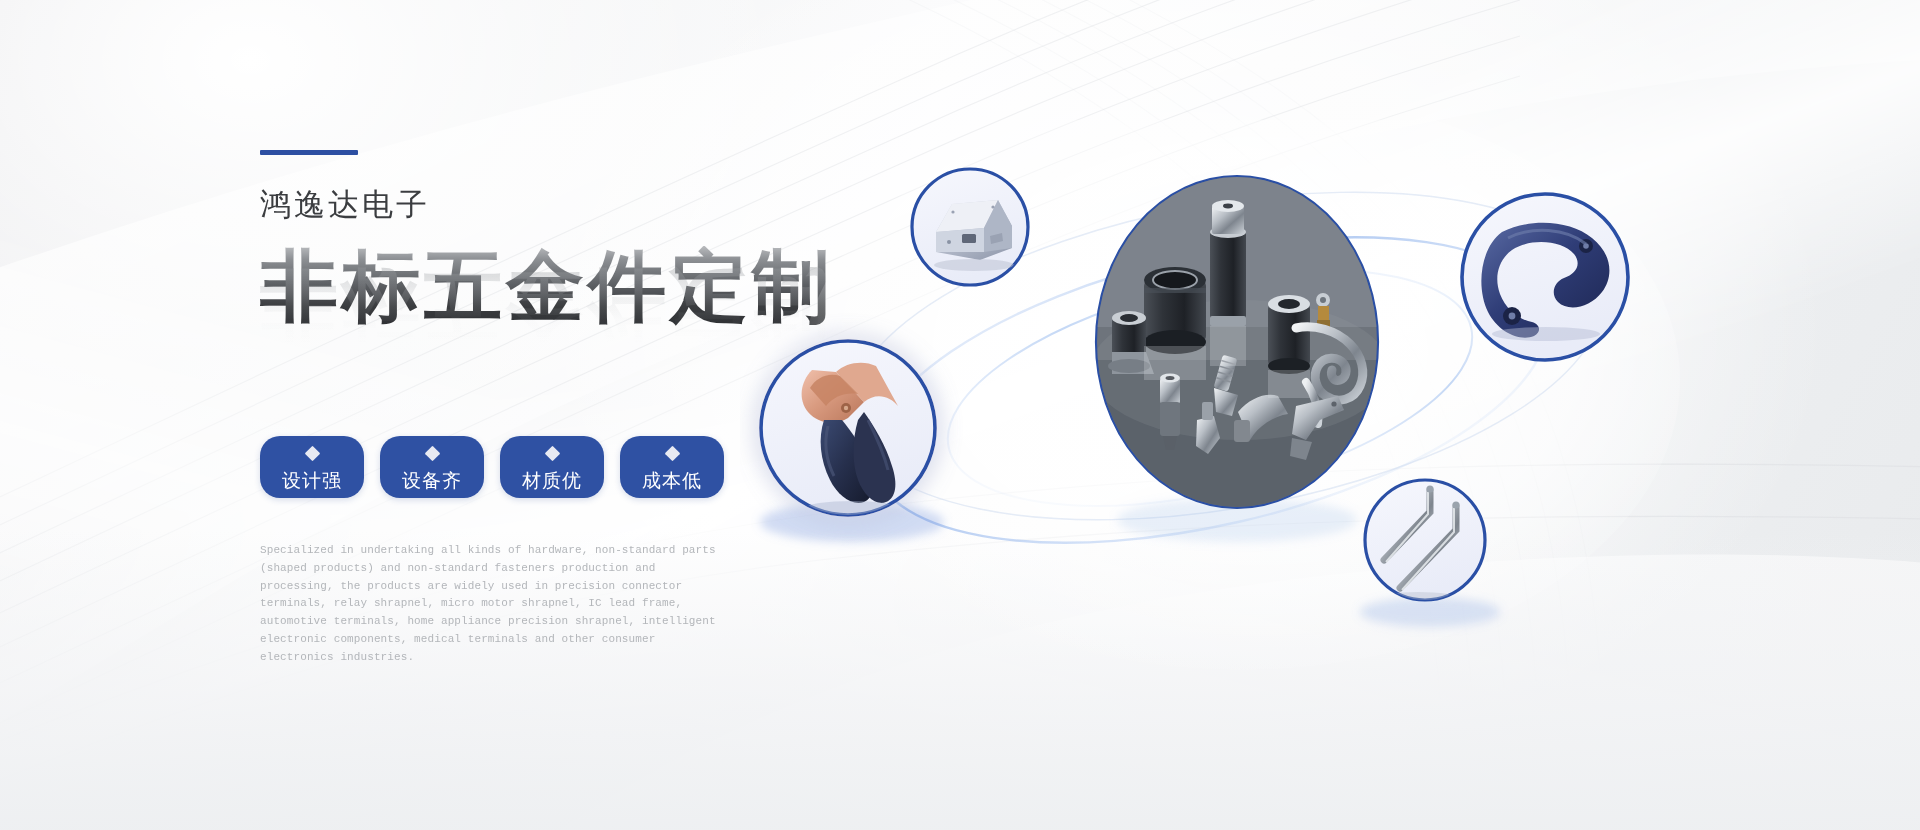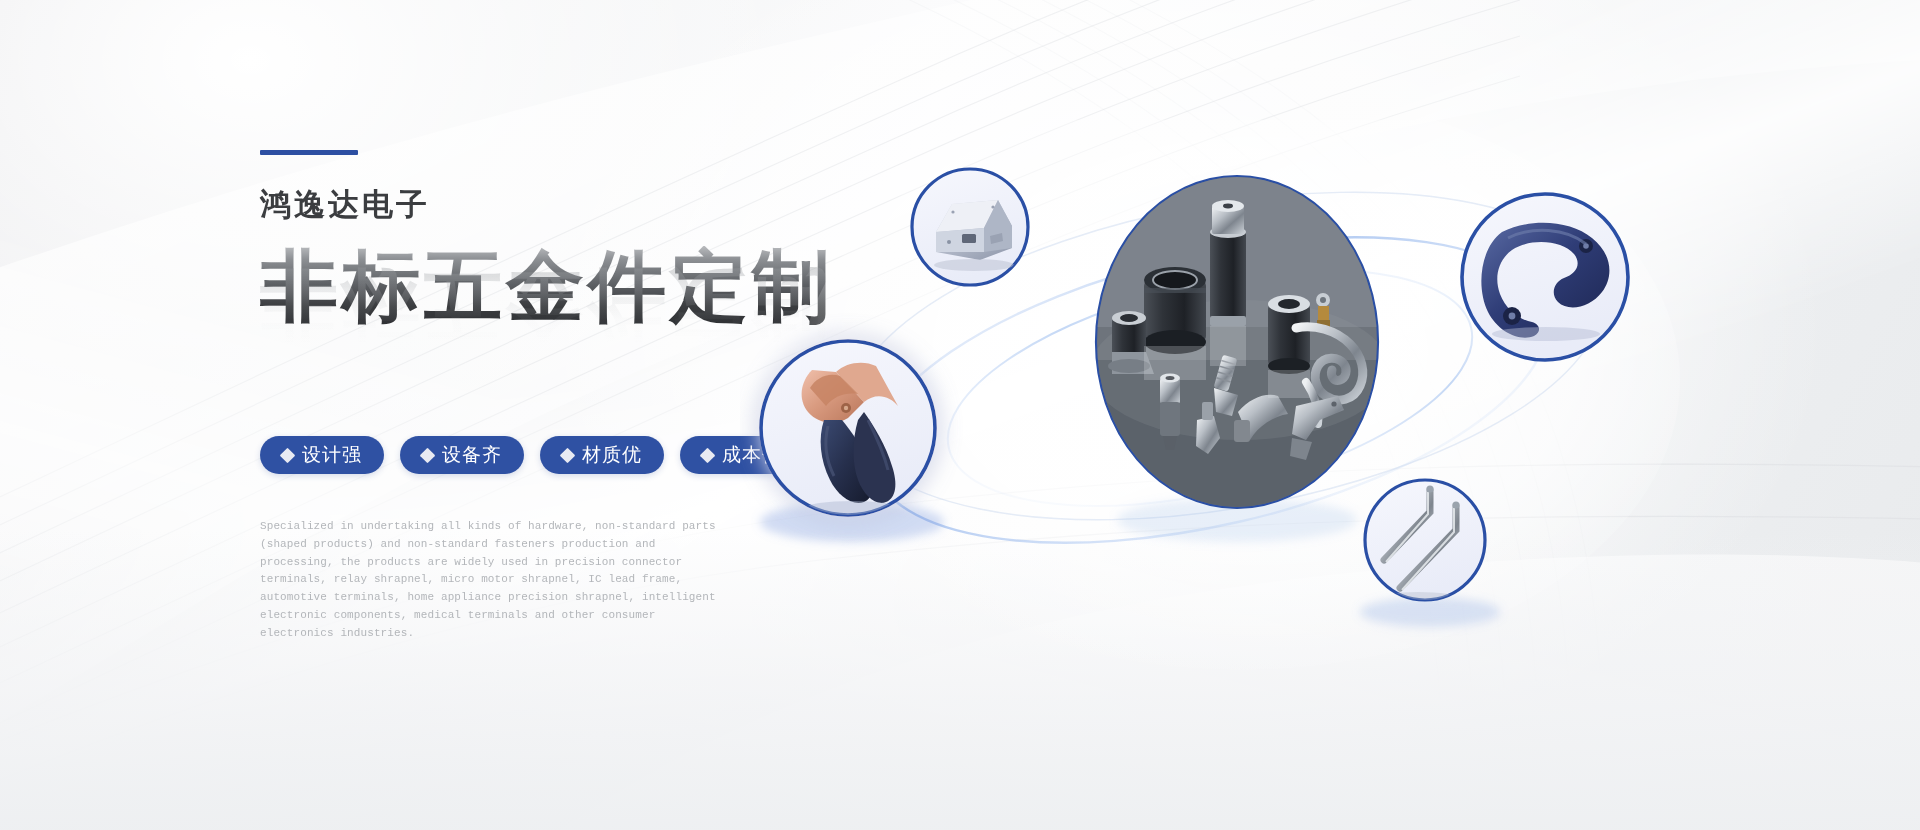--- a/index.html
+++ b/index.html
@@ -32,21 +32,21 @@
     background:linear-gradient(to bottom, rgba(238,240,242,0) 0%, rgba(241,242,244,0.75) 55%, rgba(237,239,241,0.95) 100%);
   }
 
   
   .copy{position:absolute;left:260px;top:150px;width:640px;}
 
   .accent-bar{width:98px;height:5px;background:#2d4fa2;border-radius:1px;margin-bottom:34px;}
 
   .subtitle{
     font-size:31px;color:#3b3d40;letter-spacing:3px;line-height:1;
-    font-weight:700;margin:0 0 26px 0;white-space:nowrap;
+    font-weight:400;margin:0 0 26px 0;white-space:nowrap;
   }
 
   .headline-wrap{position:relative;height:124px;margin-bottom:4px;}
   .headline{
     font-size:78px;font-weight:700;letter-spacing:4px;line-height:1.05;
     margin:0;white-space:nowrap;
     background:linear-gradient(to bottom, #b9bbbe 0%, #8d9094 16%, #5b5e62 48%, #3a3c3f 74%, #2f3134 100%);
     -webkit-background-clip:text;background-clip:text;
     -webkit-text-fill-color:transparent;color:transparent;
   }
@@ -58,23 +58,24 @@
     background:linear-gradient(to top, rgba(150,153,157,0.40) 0%, rgba(180,183,187,0.18) 38%, rgba(200,203,207,0.04) 68%, rgba(255,255,255,0) 100%);
     -webkit-background-clip:text;background-clip:text;
     -webkit-text-fill-color:transparent;color:transparent;
     pointer-events:none;
   }
 
   .badges{display:flex;gap:16px;margin-top:66px;}
   .badge{
     display:inline-flex;align-items:center;gap:9px;
     background:#2f51a3;color:#ffffff;border-radius:20px;
-    padding:0 22px;height:38px;font-size:19px;letter-spacing:1px;
+    padding:12px 22px;height:38px;font-size:19px;letter-spacing:1px;
     box-shadow:0 2px 6px rgba(40,70,150,0.18);
     white-space:nowrap;
+    flex-direction:column;
   }
   .badge .dia{
     width:11px;height:11px;background:#e8eaf2;
     transform:rotate(45deg);border-radius:1px;flex:none;
   }
 
   .blurb{
     margin-top:44px;width:462px;
     font-size:11px;line-height:1.62;color:#b3b6ba;letter-spacing:0.1px;
     font-family:Liberation Mono, monospace;

